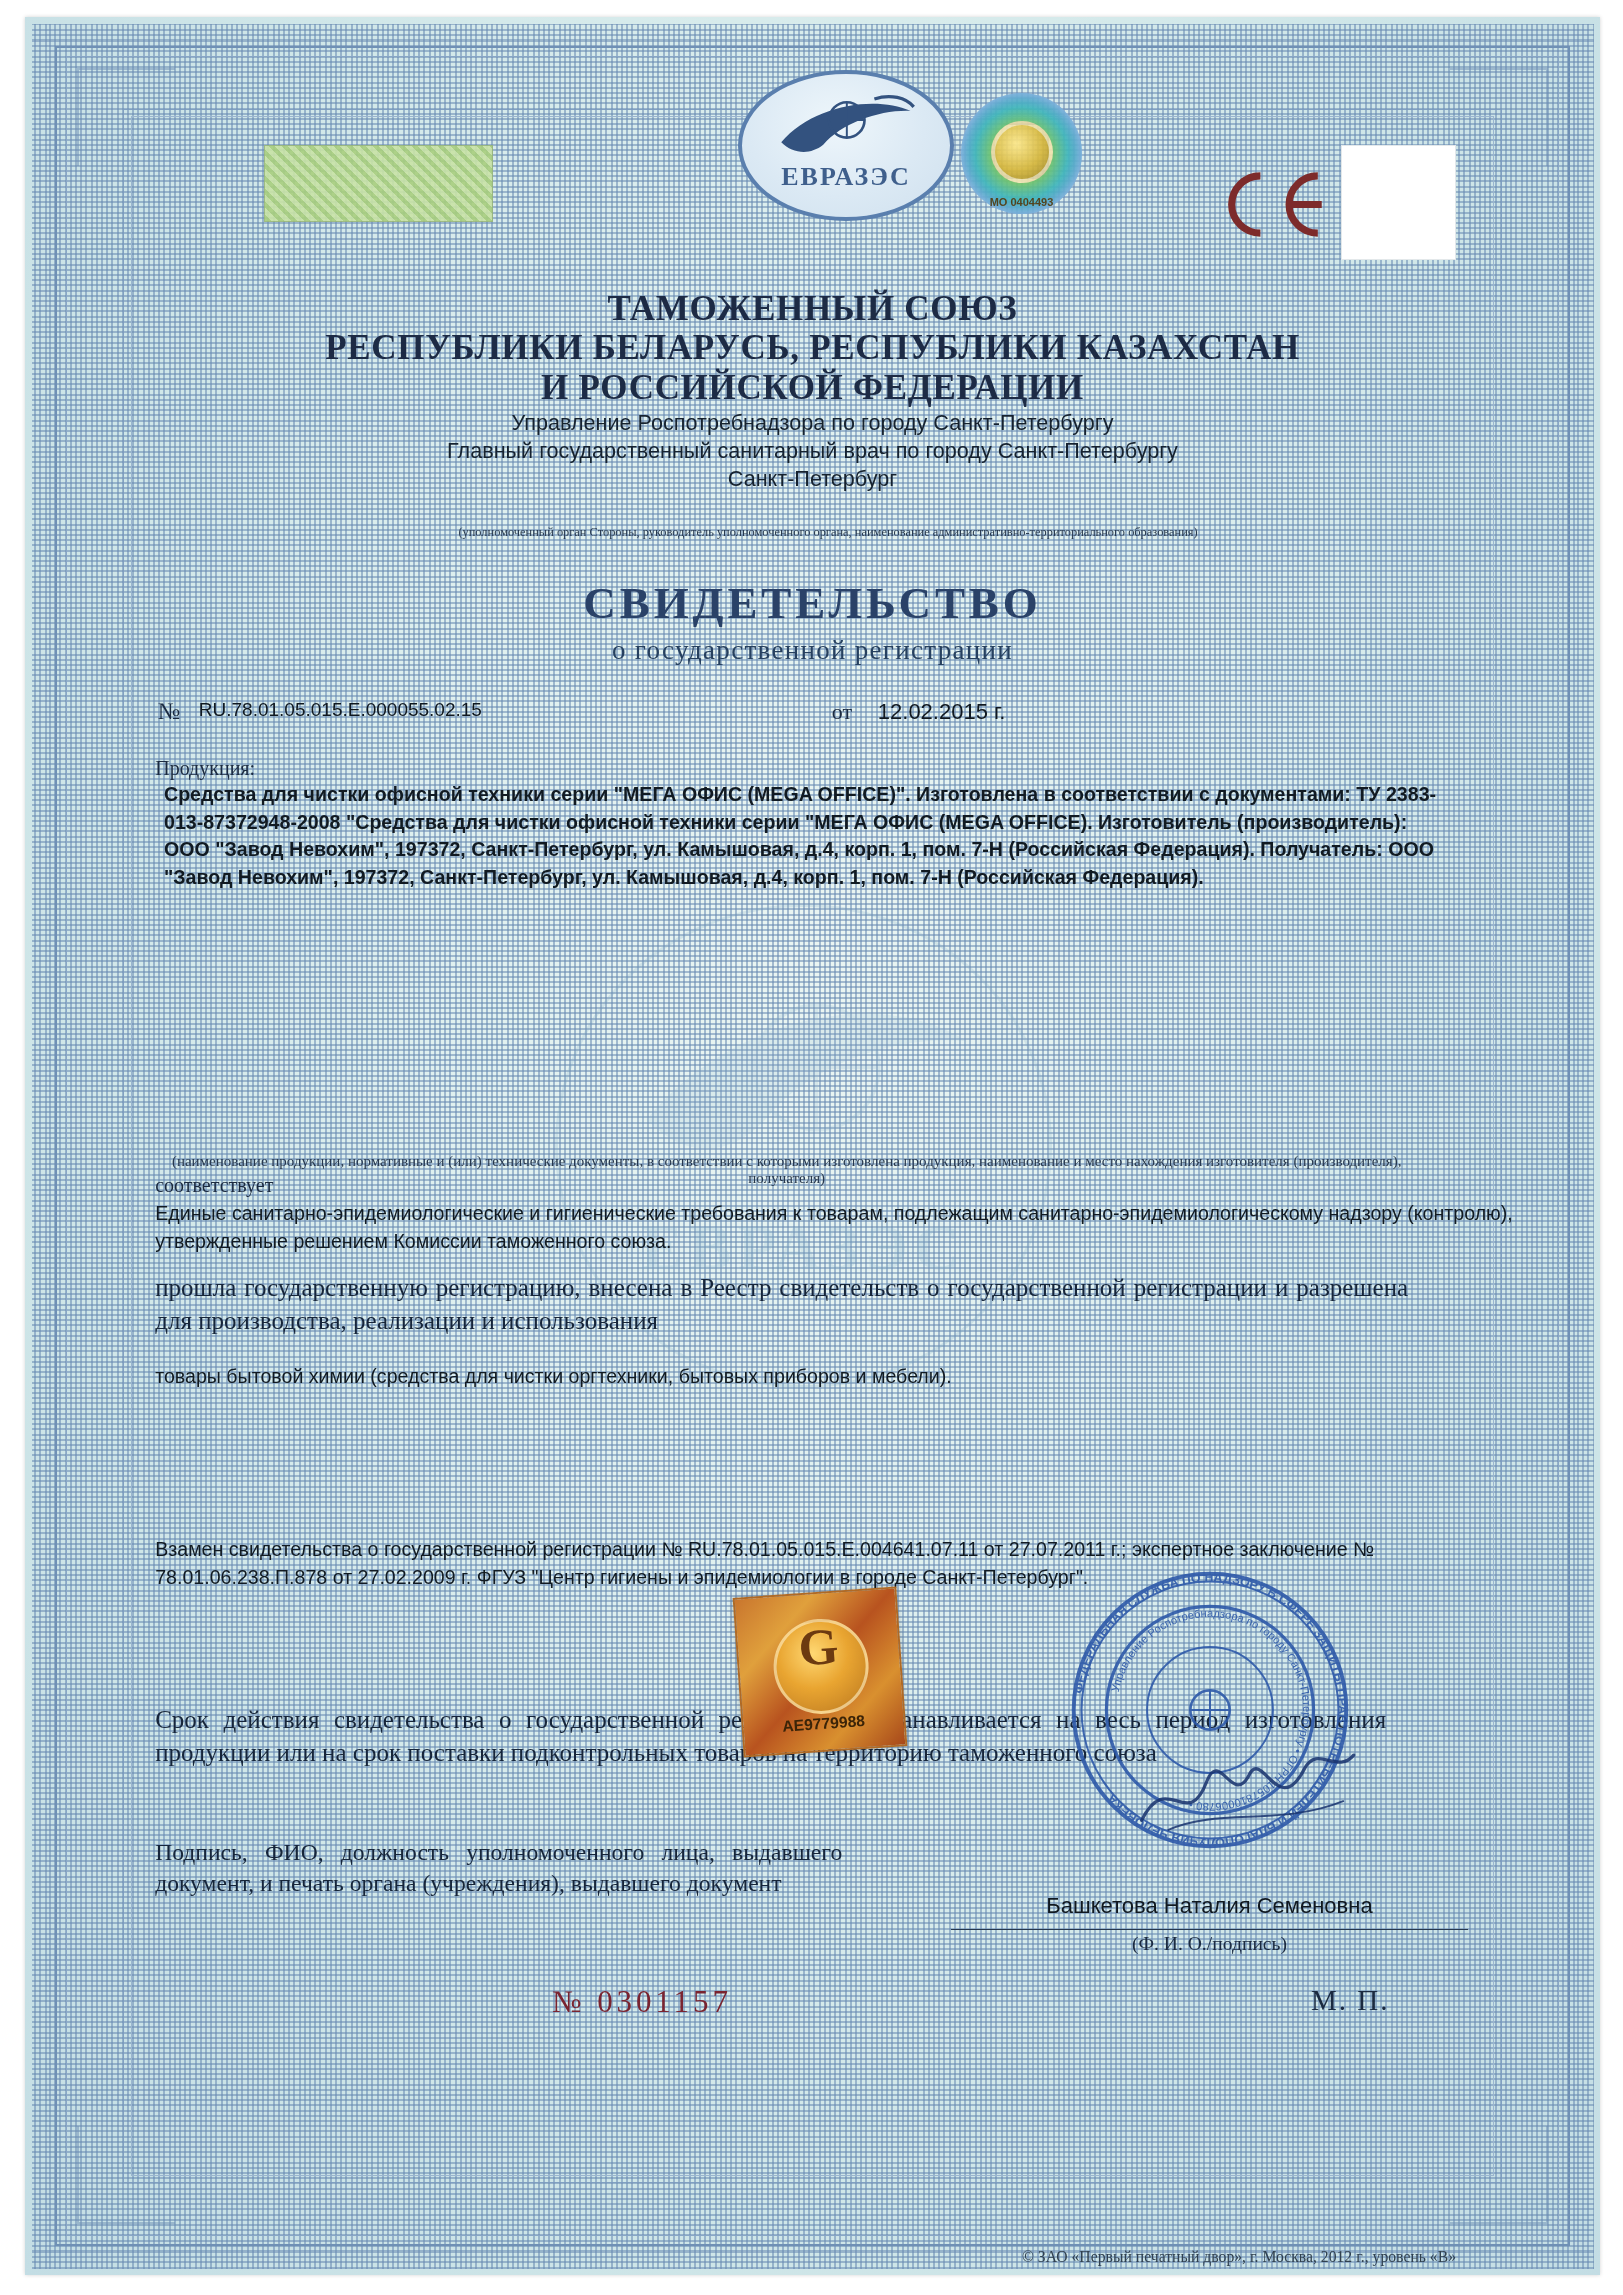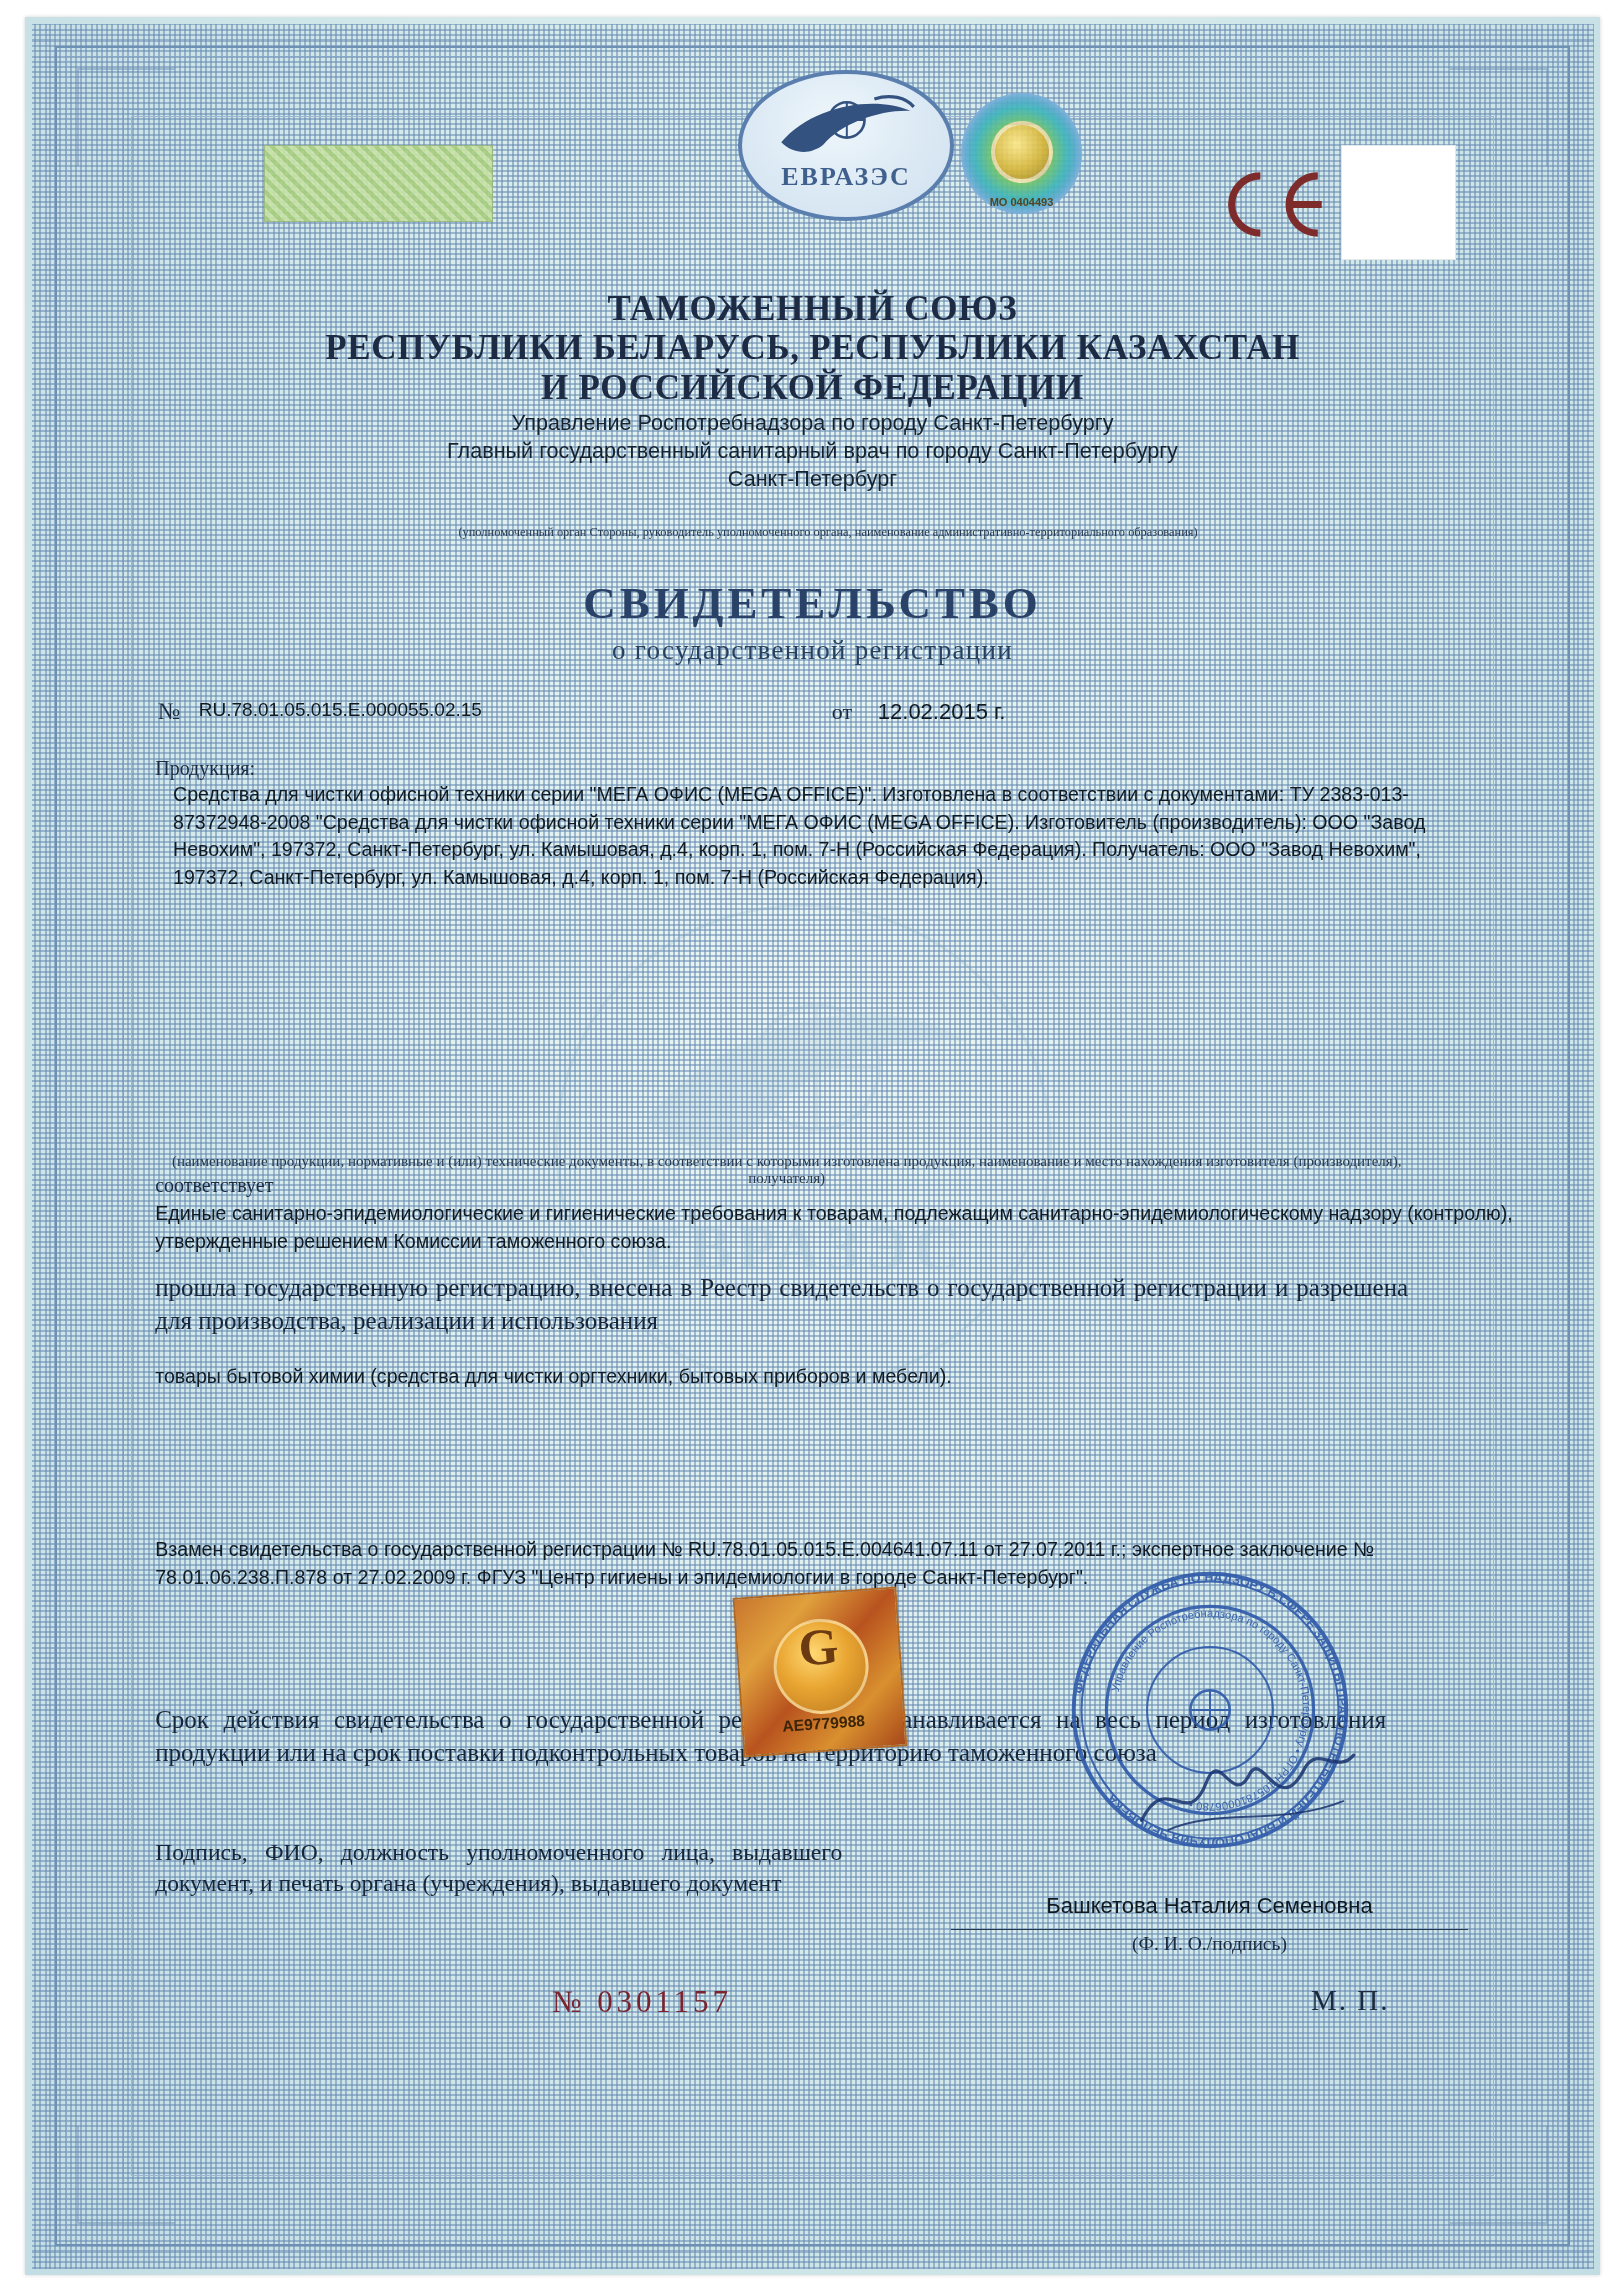--- a/index.html
+++ b/index.html
@@ -253,21 +253,21 @@
   }
   .micro-caption {
     position: absolute;
     font-family: "Liberation Serif", serif;
     font-size: 15px;
     color: #27384e;
     text-align: center;
   }
 
   #lbl-product { left: 9.2px; top: 625px; }
-  #product-text { left: 27px; top: 649px; width: 1279px; }
+  #product-text { left: 18px; top: 649px; width: 1279px; font-weight: bold; }
 
   #caption-product { left: 9.2px; top: 1021px; width: 1263px; }
 
   #lbl-sootv { left: 9.2px; top: 1042px; }
   #sootv-text { left: 9.2px; top: 1068px; width: 1458px; }
 
   #reg-text { left: 9.2px; top: 1139px; width: 1253px; }
   #goods-text { left: 9.2px; top: 1231px; width: 1244px; }
 
   #basis-text { left: 9.2px; top: 1299px; width: 1253px; }
@@ -518,15 +518,16 @@
 
       <div id="signer-name">Башкетова Наталия Семеновна</div>
       <div id="sign-line"></div>
       <div id="sign-caption">(Ф. И. О./подпись)</div>
 
       <div id="blank-number">№ 0301157</div>
       <div id="mp">М. П.</div>
 
     </div>
 
+    <div id="footer-note">© ЗАО «Первый печатный двор», г. Москва, 2012 г., уровень «В»</div>
   </div>
 </div>
 
 
 </body></html>

